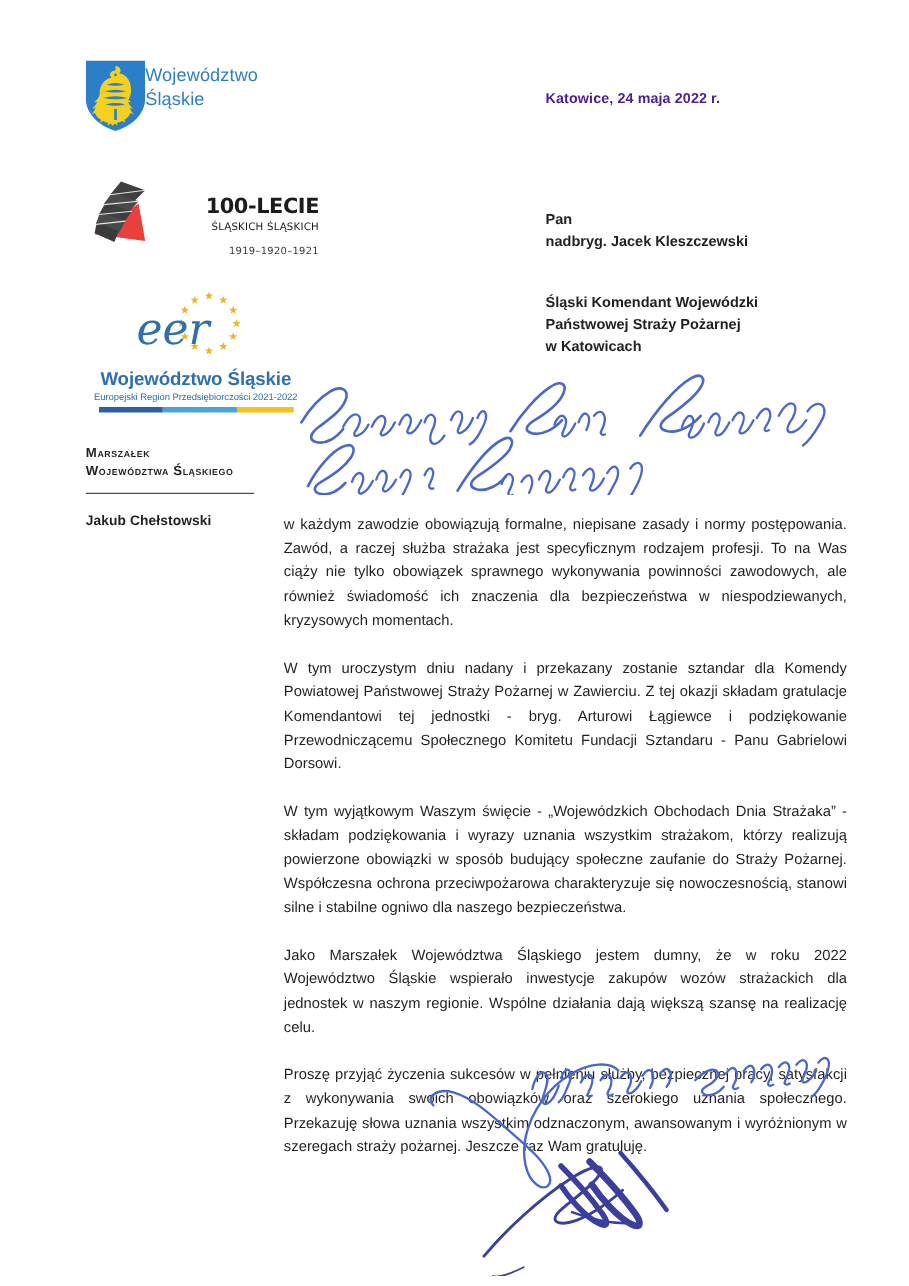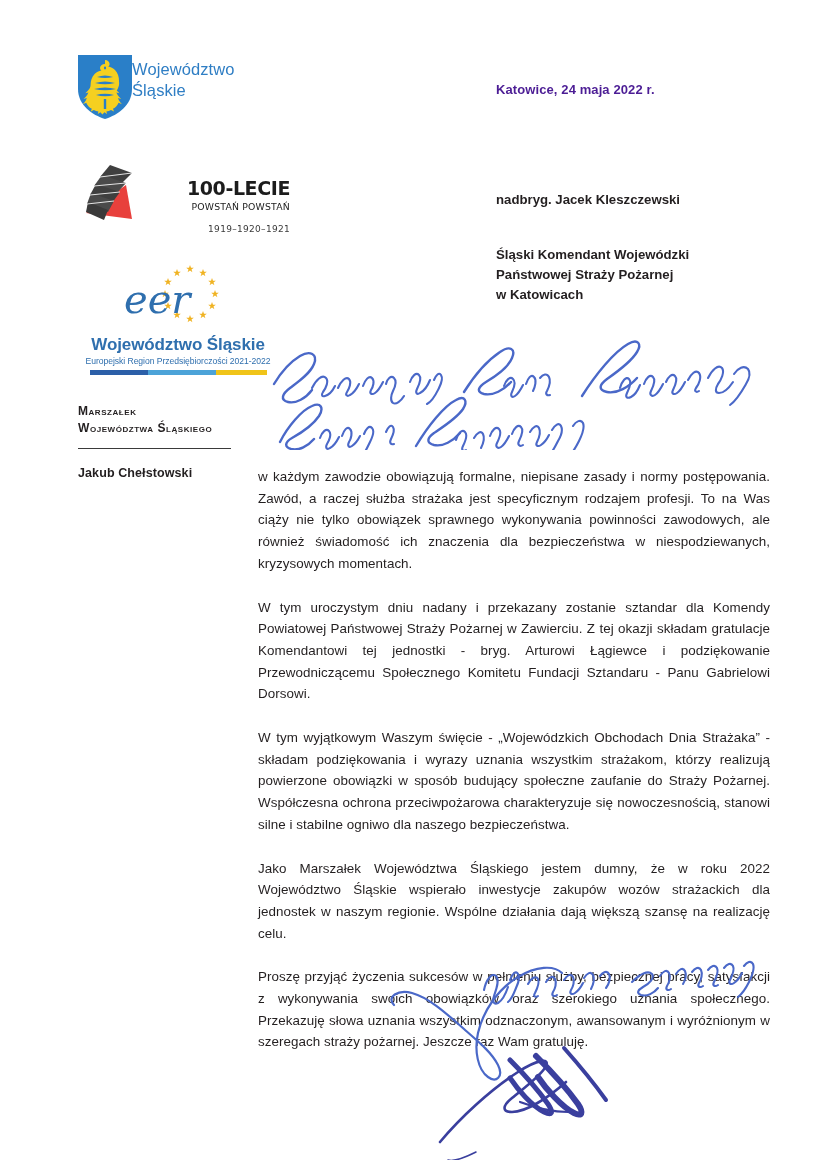--- a/index.html
+++ b/index.html
@@ -257,21 +257,21 @@
         <path d="M8 39 L28 47 L24 57 L6 49 Z" fill="#3a3a3a"></path>
         <g stroke="#ffffff" stroke-width="1" fill="none" opacity=".85">
           <path d="M20 14 L52 10"></path>
           <path d="M14 23 L46 20"></path>
           <path d="M10 32 L40 29"></path>
           <path d="M7 41 L34 38"></path>
         </g>
       </svg>
       <div class="centenary-words">
         <div class="centenary-title">100-LECIE</div>
-        <div class="centenary-sub">POWSTAŃ POWSTAŃ</div>
+        <div class="centenary-sub">ŚLĄSKICH ŚLĄSKICH</div>
         <div class="centenary-years">1919–1920–1921</div>
       </div>
     </div>
 
     <div class="eer">
       <svg class="eer-mark" viewBox="0 0 118 70">
         <g fill="#f0b323">
           <g transform="translate(72,6)">
               <polygon points="0,-4 1,-1.3 3.8,-1.3 1.5,0.5 2.4,3.2 0,1.6 -2.4,3.2 -1.5,0.5 -3.8,-1.3 -1,-1.3"></polygon>
             </g>
@@ -327,20 +327,21 @@
       </div>
       <hr class="marszalek-rule">
       <div class="marszalek-name">Jakub Chełstowski</div>
     </div>
   </div>
 
   <div class="date-line">Katowice,  24 maja 2022 r.</div>
 
   <div class="addressee">
     <div class="grp">
+      <span>Pan</span>
       <span>nadbryg. Jacek Kleszczewski</span>
     </div>
     <div class="grp">
       <span>Śląski Komendant Wojewódzki</span>
       <span>Państwowej Straży Pożarnej</span>
       <span>w Katowicach</span>
     </div>
   </div>
 
   <div class="hand hand-salutation">

